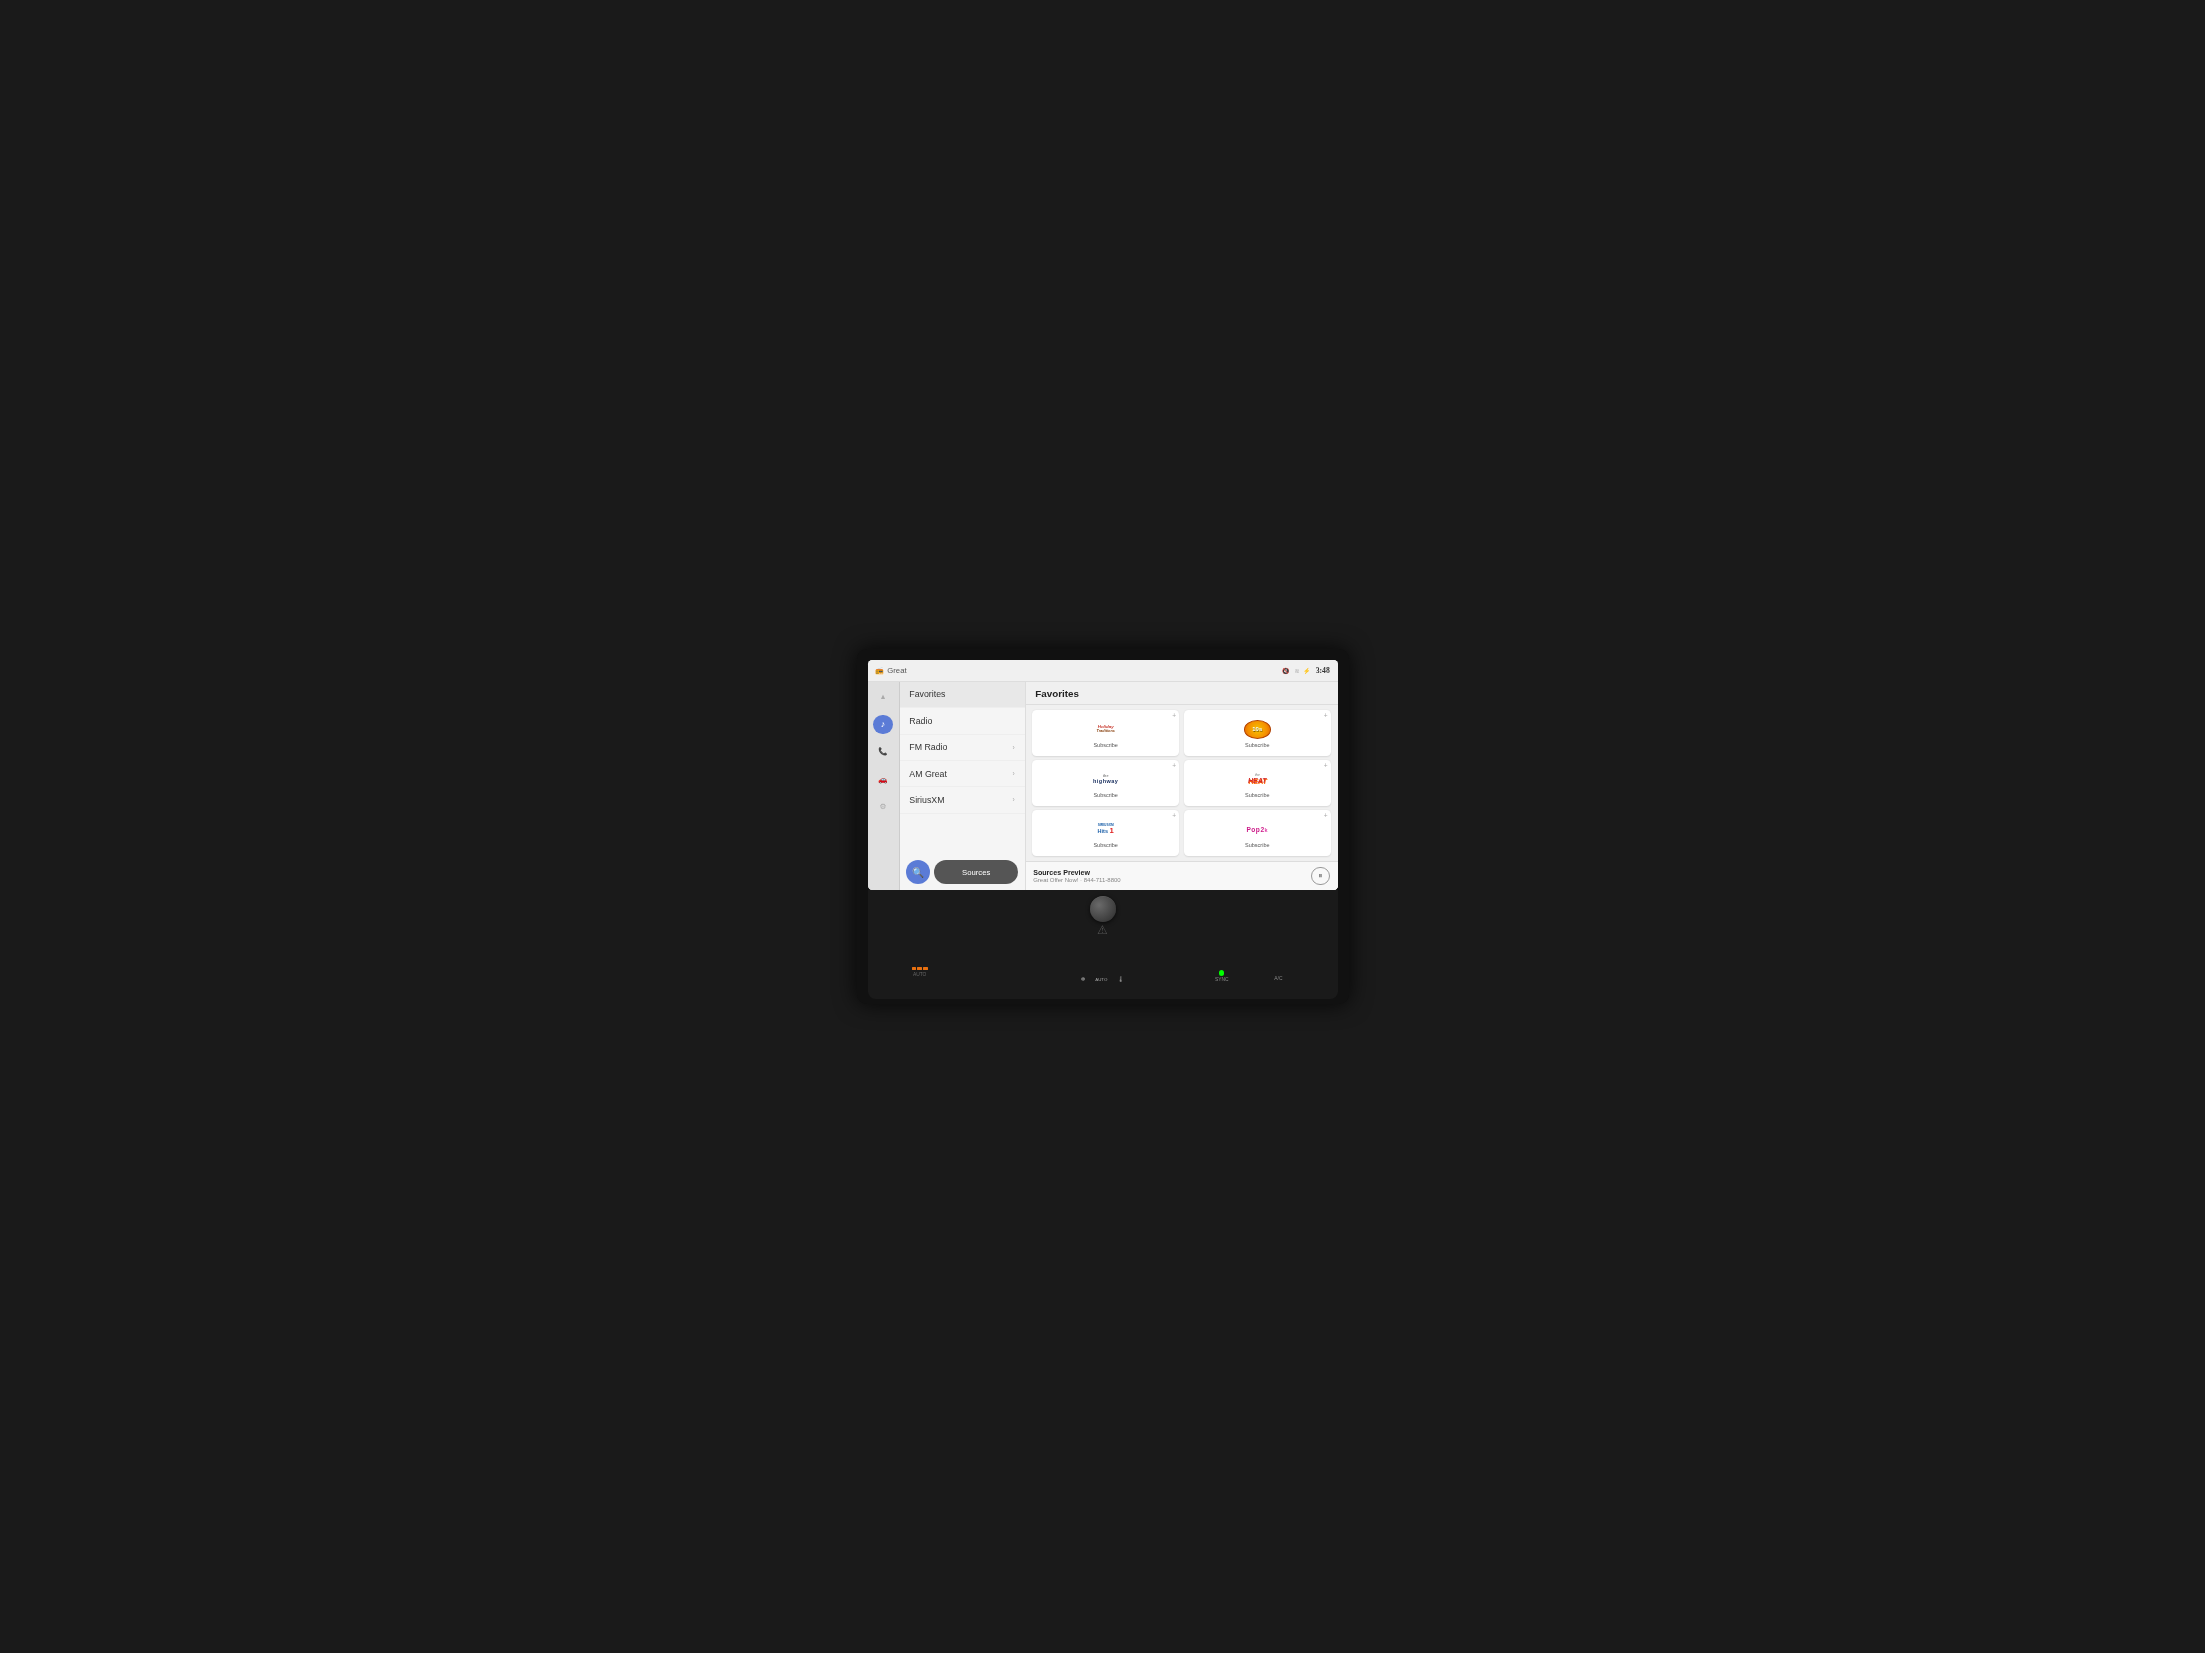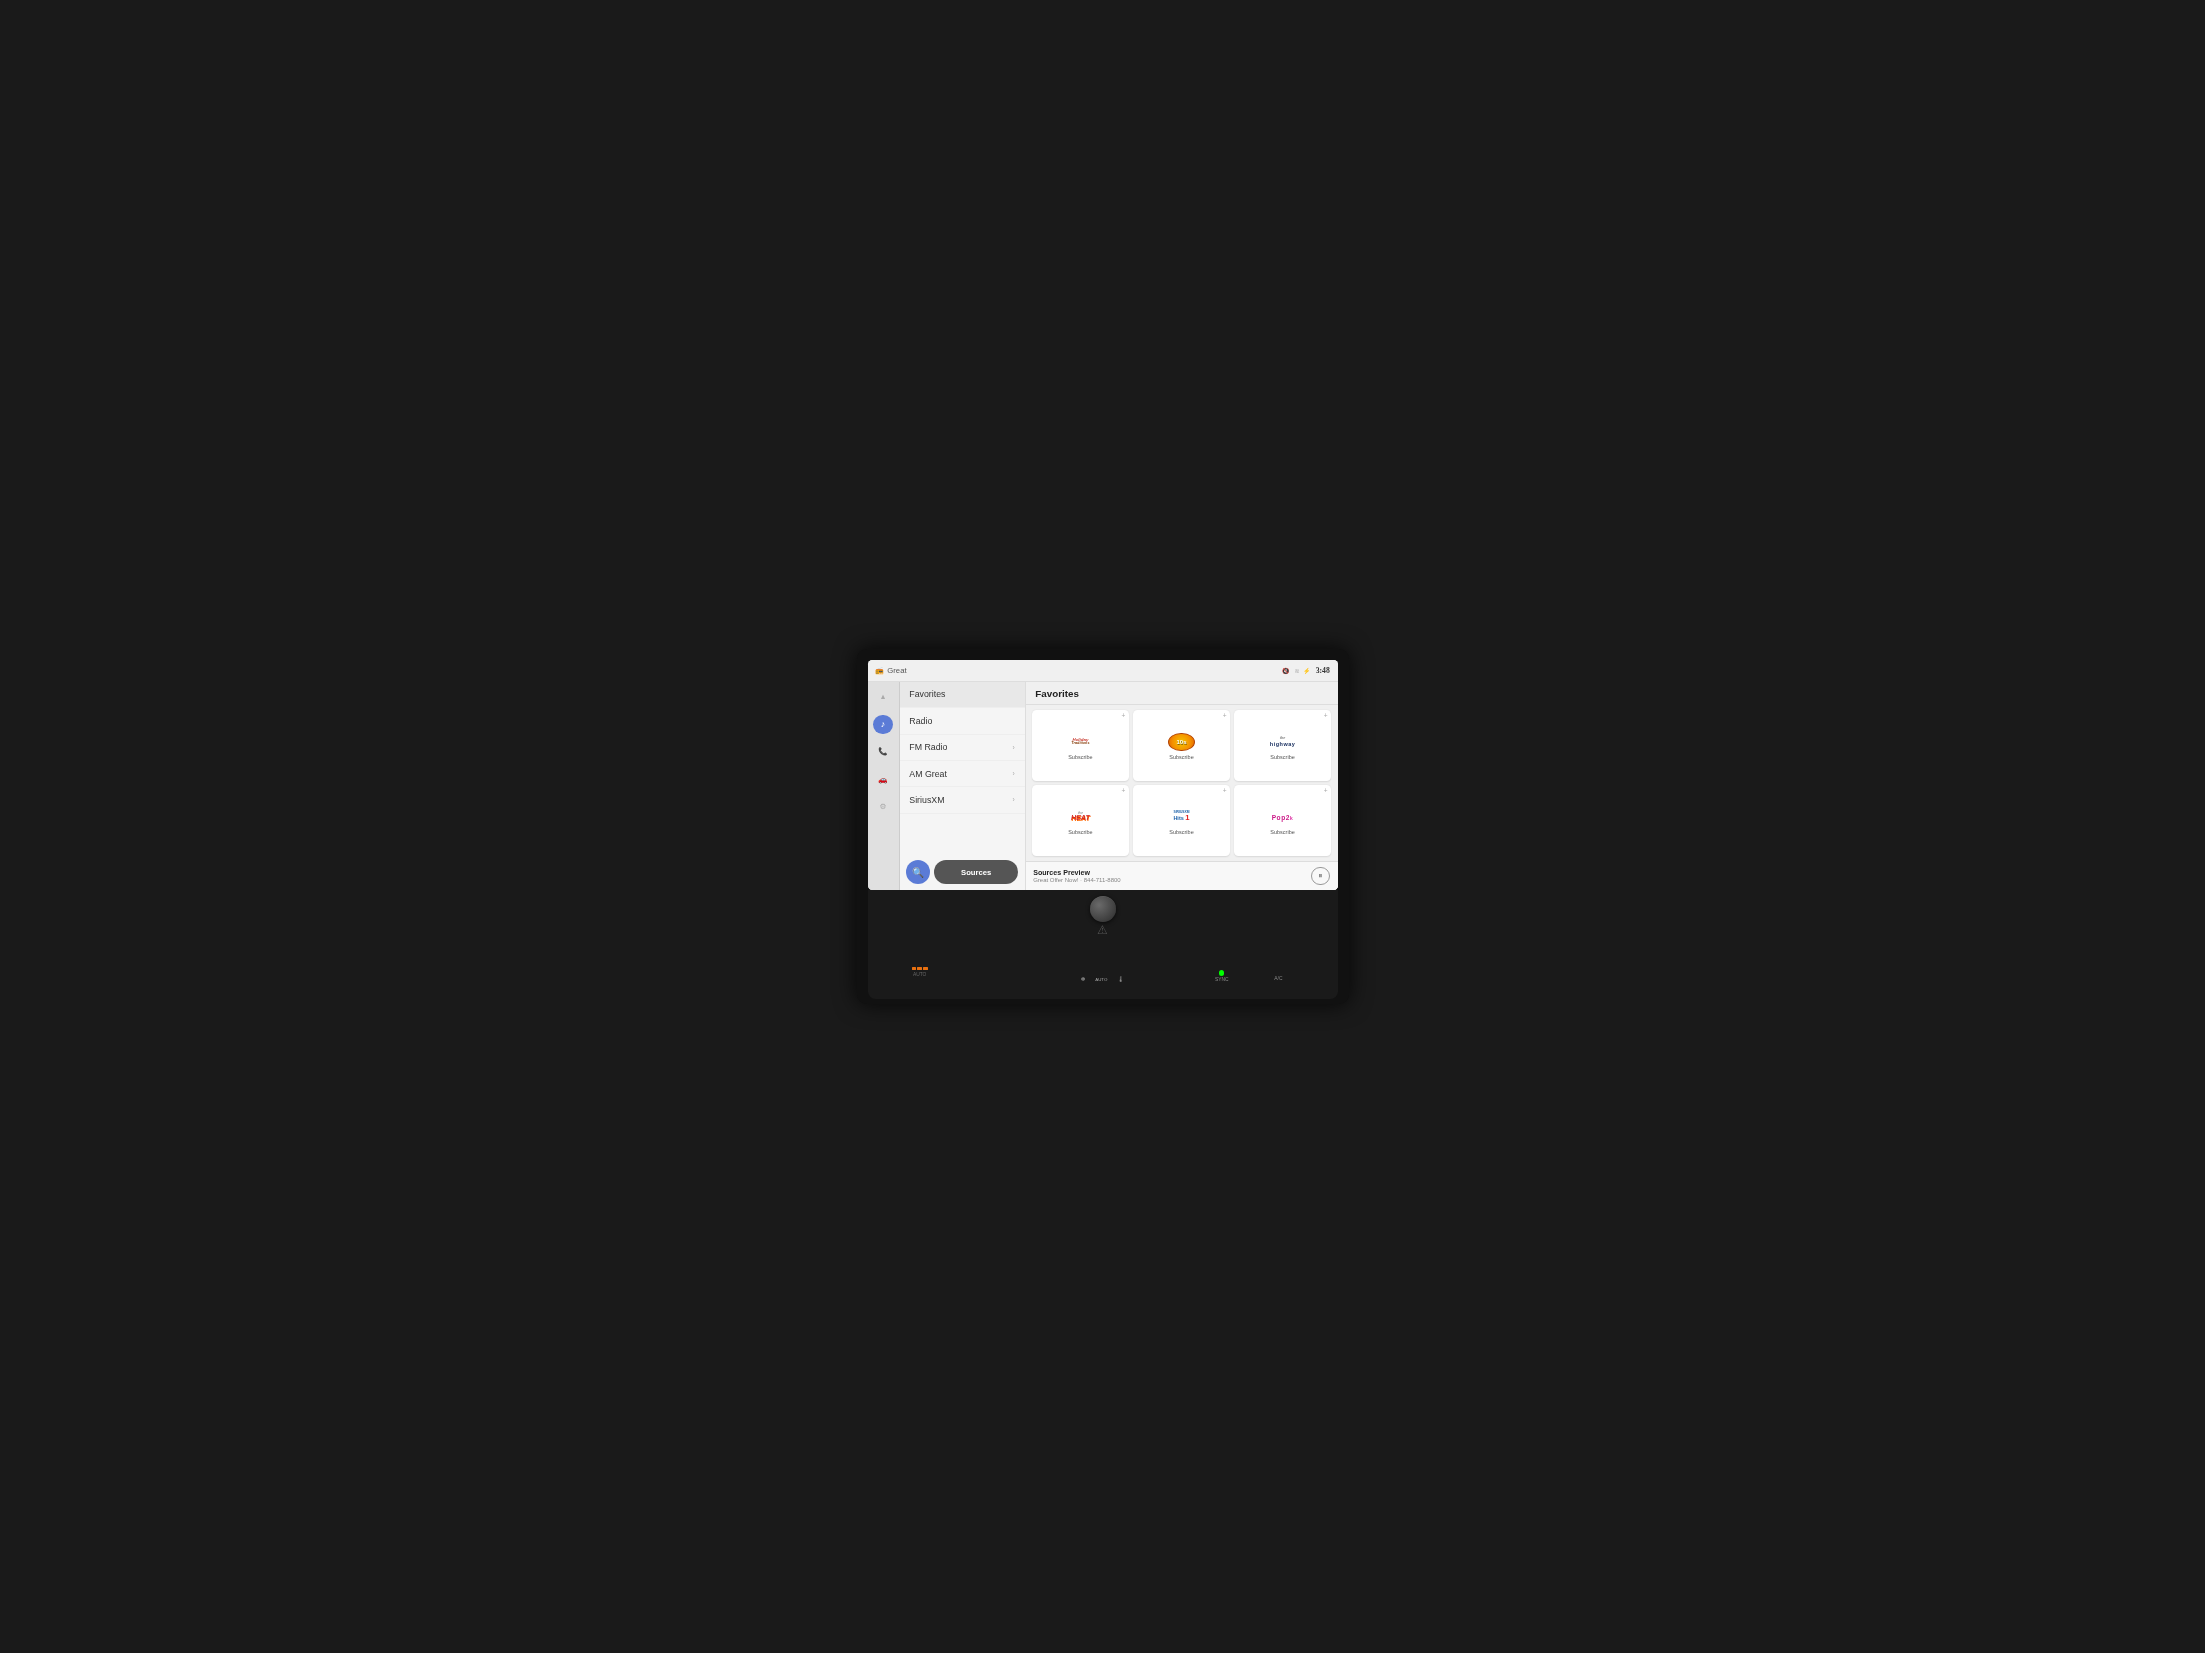--- a/index.html
+++ b/index.html
@@ -162,21 +162,21 @@
       flex: 1;
       height: 24px;
       border-radius: 12px;
       background: #555;
       color: white;
       display: flex;
       align-items: center;
       justify-content: center;
       cursor: pointer;
       font-size: 7.7px;
-      font-weight: 700;
+      font-weight: 400;
     }
 
     
     .right-panel {
       flex: 1;
       display: flex;
       flex-direction: column;
       background: #f0f0f0;
       overflow: hidden;
     }
@@ -185,21 +185,21 @@
       font-size: 9.8px;
       font-weight: 600;
       color: #222;
       border-bottom: 0.5px solid #ddd;
     }
 
     
     .favorites-grid {
       flex: 1;
       display: grid;
-      grid-template-columns: repeat(3, 1fr);
+      grid-template-columns: repeat(2, 1fr);
       gap: 4.4px;
       padding: 5.5px 6.6px;
       overflow: hidden;
     }
     .fav-card {
       background: white;
       border-radius: 4.4px;
       display: flex;
       flex-direction: column;
       align-items: center;

